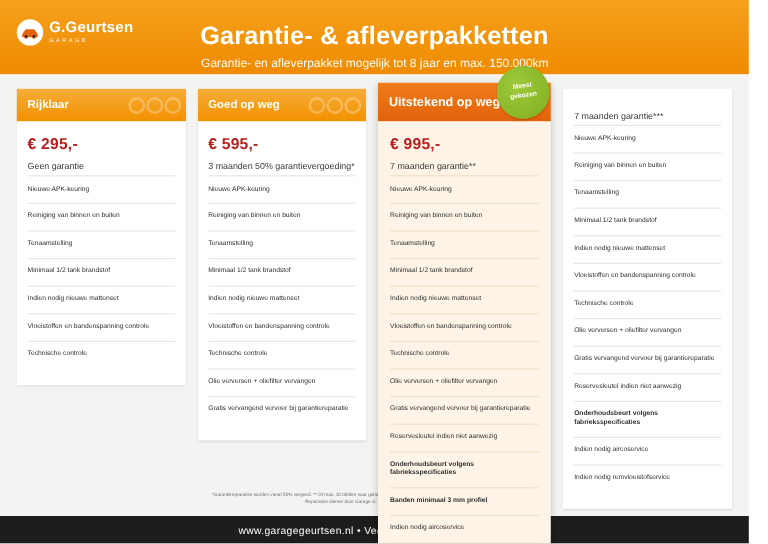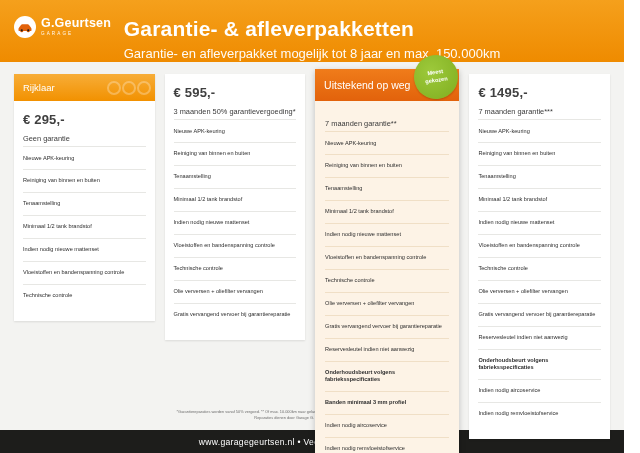--- a/index.html
+++ b/index.html
@@ -47,31 +47,31 @@
     display: block;
   }
   .logo-sub {
     color: #ffffff;
     font-size: 4.6px;
     letter-spacing: 2.1px;
     display: block;
     margin-top: 2px;
     opacity: .95;
   }
-  .head-center { text-align: left; margin-top: 16px; }
+  .head-center { text-align: right; margin-top: 16px; }
   .head-title {
     color: #ffffff;
     font-size: 21px;
     font-weight: bold;
     letter-spacing: .2px;
     line-height: 1.1;
   }
   .head-sub {
     color: #ffffff;
-    font-size: 13px;
+    font-size: 10px;
     margin-top: 5px;
     opacity: .97;
   }
 
   
   .body {
     position: relative;
     height: 368px;
     background: #f3f3f1;
     padding: 12px 14px 0 14px;
@@ -102,21 +102,21 @@
     padding-left: 9px;
     overflow: hidden;
   }
   .card.highlight .card-head {
     height: 32px;
     background: linear-gradient(180deg,#f07c1a 0%, #e2620b 100%);
   }
   .card-title {
     color: #ffffff;
     font-size: 9.5px;
-    font-weight: normal;
+    font-weight: bold;
     position: relative; z-index: 3;
   }
   .card.highlight .card-title { font-size: 10.5px; }
   .head-rings {
     position: absolute;
     right: 4px; top: 50%;
     transform: translateY(-50%);
     display: flex; gap: 1px;
     opacity: .35;
     z-index: 1;
@@ -145,21 +145,21 @@
     transform: rotate(-8deg);
     z-index: 20;
     box-shadow: 0 1px 2px rgba(0,0,0,.2);
   }
 
   .card-body { padding: 11px 9px 14px 9px; }
   .card.highlight .card-body { padding: 11px 10px 14px 10px; }
   .price {
     font-size: 13px;
     font-weight: bold;
-    color: #404040;
+    color: #b91c1c;
     letter-spacing: .2px;
   }
   .warranty {
     font-size: 7.4px;
     color: #3a3a3a;
     margin-top: 7px;
     margin-bottom: 3px;
   }
   .feat-list { list-style: none; }
   .feat {
@@ -245,20 +245,28 @@
             <li class="feat">Tenaamstelling</li>
             <li class="feat">Minimaal 1/2 tank brandstof</li>
             <li class="feat">Indien nodig nieuwe mattenset</li>
             <li class="feat">Vloeistoffen en bandenspanning controle</li>
             <li class="feat">Technische controle</li>
           </ul>
         </div>
       </div>
 
       <div class="card">
+        <div class="card-head">
+          <span class="card-title">Goed op weg</span>
+          <span class="head-rings">
+            <span class="ring"></span>
+              <span class="ring"></span>
+              <span class="ring"></span>
+          </span>
+        </div>
         <div class="card-body">
           <div class="price">€ 595,-</div>
           <div class="warranty">3 maanden 50% garantievergoeding*</div>
           <ul class="feat-list">
             <li class="feat first">Nieuwe APK-keuring</li>
             <li class="feat">Reiniging van binnen en buiten</li>
             <li class="feat">Tenaamstelling</li>
             <li class="feat">Minimaal 1/2 tank brandstof</li>
             <li class="feat">Indien nodig nieuwe mattenset</li>
             <li class="feat">Vloeistoffen en bandenspanning controle</li>
@@ -271,20 +279,21 @@
 
       <div class="card highlight">
         <div class="badge">
           <span>Meest</span>
           <span>gekozen</span>
         </div>
         <div class="card-head">
           <span class="card-title">Uitstekend op weg</span>
         </div>
         <div class="card-body">
+          <div class="price">€ 995,-</div>
           <div class="warranty">7 maanden garantie**</div>
           <ul class="feat-list">
             <li class="feat first">Nieuwe APK-keuring</li>
             <li class="feat">Reiniging van binnen en buiten</li>
             <li class="feat">Tenaamstelling</li>
             <li class="feat">Minimaal 1/2 tank brandstof</li>
             <li class="feat">Indien nodig nieuwe mattenset</li>
             <li class="feat">Vloeistoffen en bandenspanning controle</li>
             <li class="feat">Technische controle</li>
             <li class="feat">Olie verversen + oliefilter vervangen</li>
@@ -293,21 +302,20 @@
             <li class="feat bold">Onderhoudsbeurt volgens fabrieksspecificaties</li>
             <li class="feat bold">Banden minimaal 3 mm profiel</li>
             <li class="feat">Indien nodig aircoservice</li>
             <li class="feat">Indien nodig remvloeistofservice</li>
           </ul>
         </div>
       </div>
 
       <div class="card">
         <div class="card-body">
-          <div class="price">€ 1495,-</div>
           <div class="warranty">7 maanden garantie***</div>
           <ul class="feat-list">
             <li class="feat first">Nieuwe APK-keuring</li>
             <li class="feat">Reiniging van binnen en buiten</li>
             <li class="feat">Tenaamstelling</li>
             <li class="feat">Minimaal 1/2 tank brandstof</li>
             <li class="feat">Indien nodig nieuwe mattenset</li>
             <li class="feat">Vloeistoffen en bandenspanning controle</li>
             <li class="feat">Technische controle</li>
             <li class="feat">Olie verversen + oliefilter vervangen</li>

